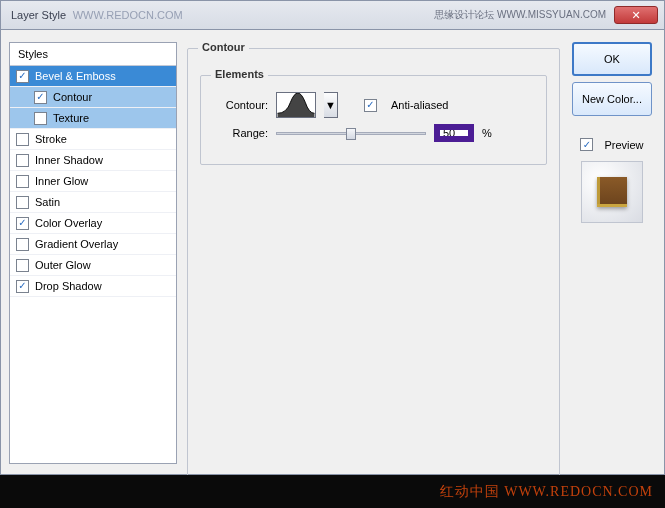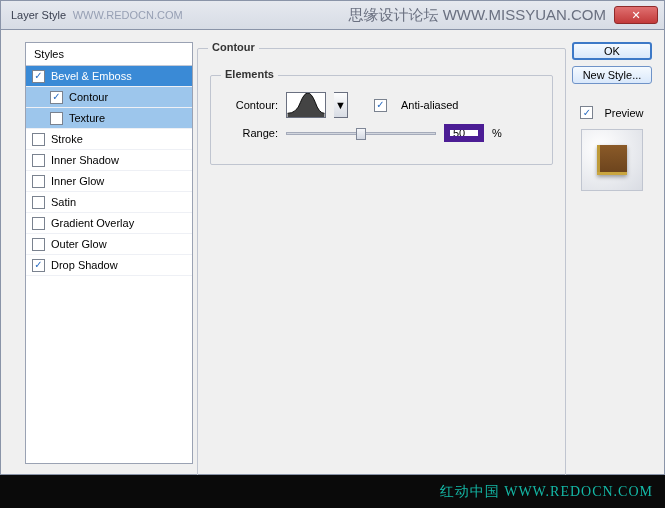--- a/index.html
+++ b/index.html
@@ -1,23 +1,23 @@
 <!DOCTYPE html>
 <html><head>
 <meta charset="utf-8">
 <style>
 * { box-sizing: border-box; margin: 0; padding: 0; font-family: "Microsoft Sans Serif", Tahoma, Arial, sans-serif; font-size: 11px; }
 body { background: #eceef0; width: 665px; height: 508px; overflow: hidden; position: relative; }
 
 .titlebar { height: 30px; background: linear-gradient(#e6e9ef, #d7dce5); border: 1px solid #8a94a8; display: flex; align-items: center; padding: 0 6px 0 10px; color: #3a4050; }
 .titlebar .title { flex: 1; font-size: 12px; }
-.titlebar .watermark { font-size: 15px; color: #6a7080; margin-right: 8px; text-align: right; }
+.titlebar .watermark { font-size: 10px; color: #6a7080; margin-right: 8px; text-align: right; }
 .titlebar .closebtn { width: 44px; height: 18px; background: linear-gradient(#e07070,#c23a3a); border: 1px solid #8f2a2a; border-radius: 3px; color: #fff; display: flex; align-items: center; justify-content: center; line-height: 12px; }
 
-.dialog-body { position: absolute; top: 30px; left: 0; right: 0; bottom: 33px; background: #f0f0f0; border: 1px solid #8a94a8; border-top: none; padding: 12px 10px 10px 24px; display: flex; gap: 4px; }
+.dialog-body { position: absolute; top: 30px; left: 0; right: 0; bottom: 33px; background: #f0f0f0; border: 1px solid #8a94a8; border-top: none; padding: 12px 10px 10px 8px; display: flex; gap: 10px; }
 
 .styles-frame { width: 168px; border: 1px solid #9aa2b3; background: #fff; display: flex; flex-direction: column; }
 .styles-header { padding: 5px 8px; border-bottom: 1px solid #c3c9d6; background: #fff; }
 .styles-header2 { padding: 5px 8px; border-bottom: 1px solid #c3c9d6; background: #fff; }
 .style-item { display: flex; align-items: center; padding: 3px 6px; border-bottom: 1px solid #eef0f5; height: 21px; }
 .style-item.sub { padding-left: 24px; }
 .style-item.sel1 { background: #3a8ad6; color: #fff; }
 .style-item.sel2 { background: #9dc6ec; }
 .chk { width: 13px; height: 13px; border: 1px solid #7a828f; background: #fff; margin-right: 6px; display: flex; align-items: center; justify-content: center; font-size: 10px; color: #2a6cc0; line-height: 10px; }
 .chk.checked::after { content: "✓"; }
@@ -33,27 +33,27 @@
 .contour-thumb { width: 40px; height: 26px; border: 1px solid #6a7080; background: #fff; position: relative; display: inline-block; }
 .contour-thumb svg { width: 100%; height: 100%; display: block; }
 .contour-dd { width: 14px; height: 26px; border: 1px solid #6a7080; border-left: none; background: linear-gradient(#fdfdfd,#d8dce4); display: inline-flex; align-items: center; justify-content: center; font-size: 8px; }
 
 .slider { width: 150px; height: 18px; position: relative; }
 .slider .track { position: absolute; top: 8px; left: 0; right: 0; height: 3px; background: #d2d6de; border: 1px solid #a5abba; }
 .slider .thumb { position: absolute; top: 4px; width: 10px; height: 12px; background: linear-gradient(#f6f7fa,#d3d8e2); border: 1px solid #7f8797; left: 50%; transform: translateX(-50%); }
 .numbox { width: 40px; height: 18px; border: 6px solid #4c1d95; background: #fff; padding: 1px 3px; }
 
 .right { width: 84px; display: flex; flex-direction: column; gap: 6px; align-items: center; }
-.btn { width: 80px; height: 18px; border: 1px solid #6f93c8; background: linear-gradient(#f5faff,#d9e8fb); border-radius: 3px; display: flex; align-items: center; justify-content: center; }
+.btn { width: 80px; height: 34px; border: 1px solid #6f93c8; background: linear-gradient(#f5faff,#d9e8fb); border-radius: 3px; display: flex; align-items: center; justify-content: center; }
 .btn.primary { border: 2px solid #3d79c7; }
 .preview-chk { display: flex; align-items: center; gap: 5px; margin-top: 16px; }
 .preview-swatch { width: 62px; height: 62px; border: 1px solid #c0c5d0; background: radial-gradient(circle at 30% 30%, #fff, #d9dce3); display: flex; align-items: center; justify-content: center; margin-top: 4px; }
 .cube { width: 30px; height: 30px; background: linear-gradient(#8a5a28,#6a421c); box-shadow: inset 0 -3px 0 #caa640, inset 3px 0 0 #be9a38, 0 2px 4px rgba(0,0,0,.35); }
 
-.footer { position: absolute; bottom: 0; left: 0; right: 0; height: 33px; background: #0a0a0a; color: #14b8a6; display: flex; align-items: center; justify-content: flex-end; padding: 0 12px; font-size: 14px; font-family: SimSun, serif; letter-spacing: 1px; }
+.footer { position: absolute; bottom: 0; left: 0; right: 0; height: 33px; background: #0a0a0a; color: #c2410c; display: flex; align-items: center; justify-content: flex-end; padding: 0 12px; font-size: 14px; font-family: SimSun, serif; letter-spacing: 1px; }
 </style>
 </head>
 <body>
 
 <div class="titlebar">
   <span class="title">
     <span>Layer Style</span>&nbsp;&nbsp;<span style="color:#97a0b4">WWW.REDOCN.COM</span>
   </span>
   <span class="watermark">思缘设计论坛  WWW.MISSYUAN.COM</span>
   <div class="closebtn">
@@ -86,20 +86,24 @@
           <span class="chk"></span>
           <span>Inner Shadow</span>
         </div>
         <div class="style-item">
           <span class="chk"></span>
           <span>Inner Glow</span>
         </div>
         <div class="style-item">
           <span class="chk"></span>
           <span>Satin</span>
+        </div>
+        <div class="style-item">
+          <span class="chk checked"></span>
+          <span>Color Overlay</span>
         </div>
         <div class="style-item">
           <span class="chk"></span>
           <span>Gradient Overlay</span>
         </div>
         <div class="style-item">
           <span class="chk"></span>
           <span>Outer Glow</span>
         </div>
         <div class="style-item">
@@ -139,21 +143,21 @@
           </div>
           <input class="numbox" value="50" style="">
           <span>%</span>
         </div>
       </div>
     </div>
   </div>
 
   <div class="right">
     <div class="btn primary">OK</div>
-    <div class="btn">New Style...</div>
+    <div class="btn">New Color...</div>
     <div class="preview-chk">
       <span class="chk checked"></span>
       <span>Preview</span>
     </div>
     <div class="preview-swatch">
       <div class="cube"></div>
     </div>
   </div>
 
 </div>

